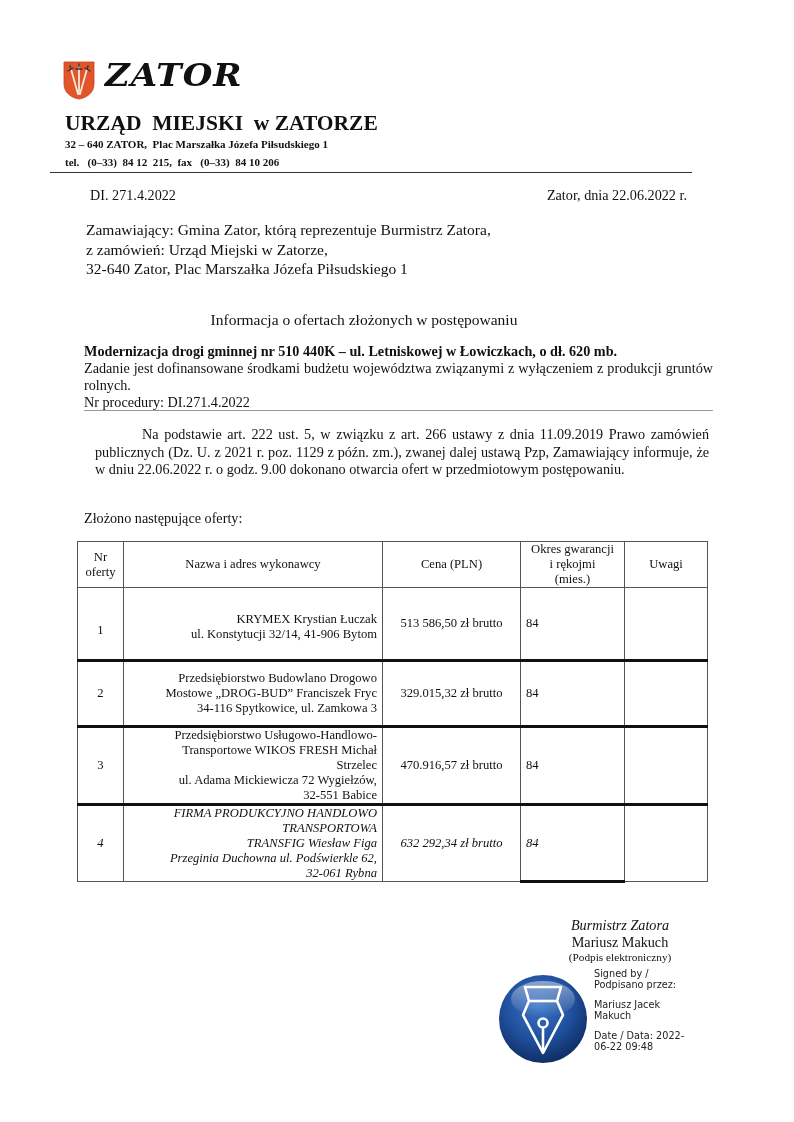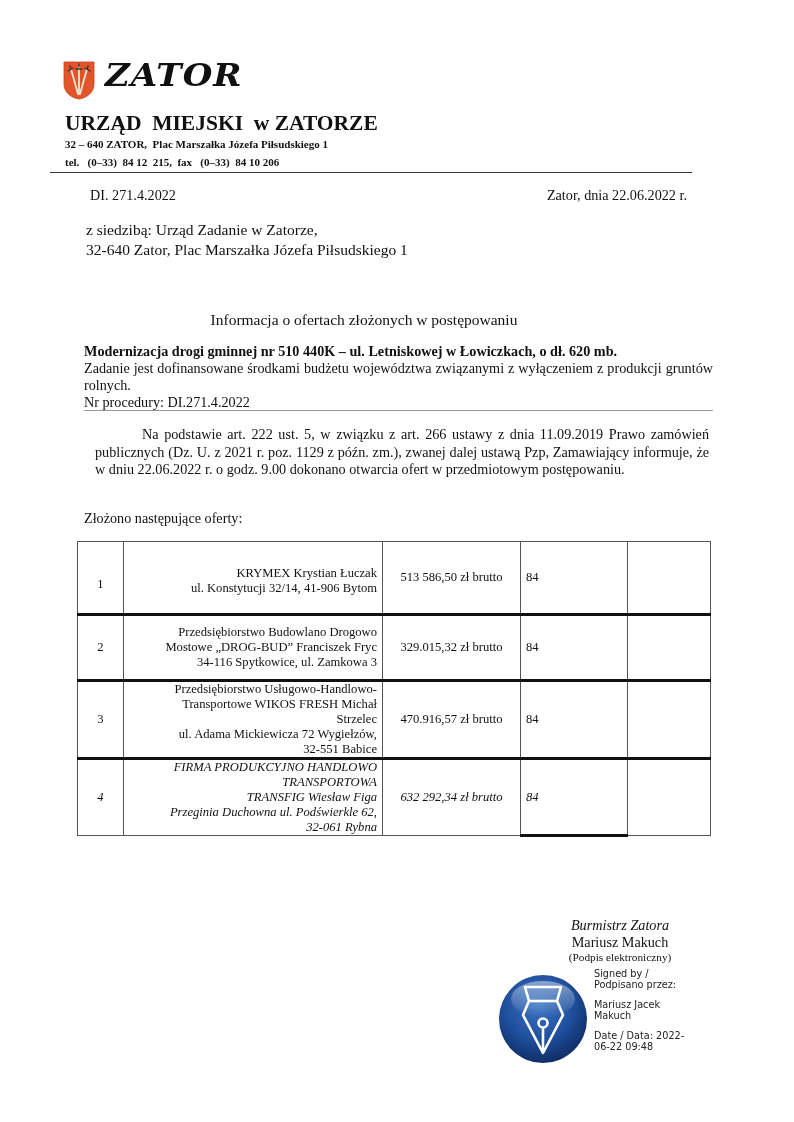--- a/index.html
+++ b/index.html
@@ -97,40 +97,55 @@
 <div class="abs logo-text">ZATOR</div>
 <div class="abs org-name">URZĄD  MIEJSKI  w ZATORZE</div>
 <div class="abs org-line org-addr">32 – 640 ZATOR,  Plac Marszałka Józefa Piłsudskiego 1</div>
 <div class="abs org-line org-tel">tel.   (0–33)  84 12  215,  fax   (0–33)  84 10 206</div>
 <div class="abs header-rule"></div>
 
 <div class="abs ref">DI. 271.4.2022</div>
 <div class="abs date">Zator, dnia 22.06.2022 r.</div>
 
 <div class="abs client">
-  <div>z siedzibą: Urząd Zadanie w Zatorze,</div>
+  <div>Zamawiający: Gmina Zator, którą reprezentuje Burmistrz Zatora,</div>
+  <div>z zamówień: Urząd Miejski w Zatorze,</div>
   <div>32-640 Zator, Plac Marszałka Józefa Piłsudskiego 1</div>
 </div>
 
 <div class="abs doc-title">
   <span>Informacja o ofertach złożonych w postępowaniu</span>
 </div>
 
 <div class="abs subject-block">
   <div class="subject-title">Modernizacja drogi gminnej nr 510 440K – ul. Letniskowej w Łowiczkach, o dł. 620 mb.</div>
   <div class="subject-italic">Zadanie jest dofinansowane środkami budżetu województwa związanymi z wyłączeniem z produkcji gruntów rolnych.</div>
   <div class="subject-proc">Nr procedury: DI.271.4.2022</div>
 </div>
 <div class="abs subject-rule"></div>
 
 <div class="abs body-para">Na podstawie art. 222 ust. 5, w związku z art. 266 ustawy z dnia 11.09.2019 Prawo zamówień publicznych (Dz. U. z 2021 r. poz. 1129 z późn. zm.), zwanej dalej ustawą Pzp, Zamawiający informuje, że w dniu 22.06.2022 r. o godz. 9.00 dokonano otwarcia ofert w przedmiotowym postępowaniu.</div>
 <div class="abs offers-intro">Złożono następujące oferty:</div>
 
 <table class="abs offers-table">
   <tbody>
+      <tr>
+    <th class="c-nr">
+      <span class="name-line">Nr</span>
+      <span class="name-line">oferty</span>
+    </th>
+    <th class="c-name" style="text-align:center">Nazwa i adres wykonawcy</th>
+    <th class="c-price">Cena (PLN)</th>
+    <th class="c-warranty" style="text-align:center;padding-right:5px">
+      <span class="name-line">Okres gwarancji</span>
+      <span class="name-line">i rękojmi</span>
+      <span class="name-line">(mies.)</span>
+    </th>
+    <th class="c-notes">Uwagi</th>
+  </tr>
   <tr class="r1 thick-bottom">
     <td class="c-nr" style="padding-top:14px">1</td>
     <td class="c-name">
       <span class="name-line">KRYMEX Krystian Łuczak</span>
       <span class="name-line">ul. Konstytucji 32/14, 41-906 Bytom</span>
     </td>
     <td class="c-price">513 586,50 zł brutto</td>
     <td class="c-warranty">84</td>
     <td class="c-notes"></td>
   </tr>

